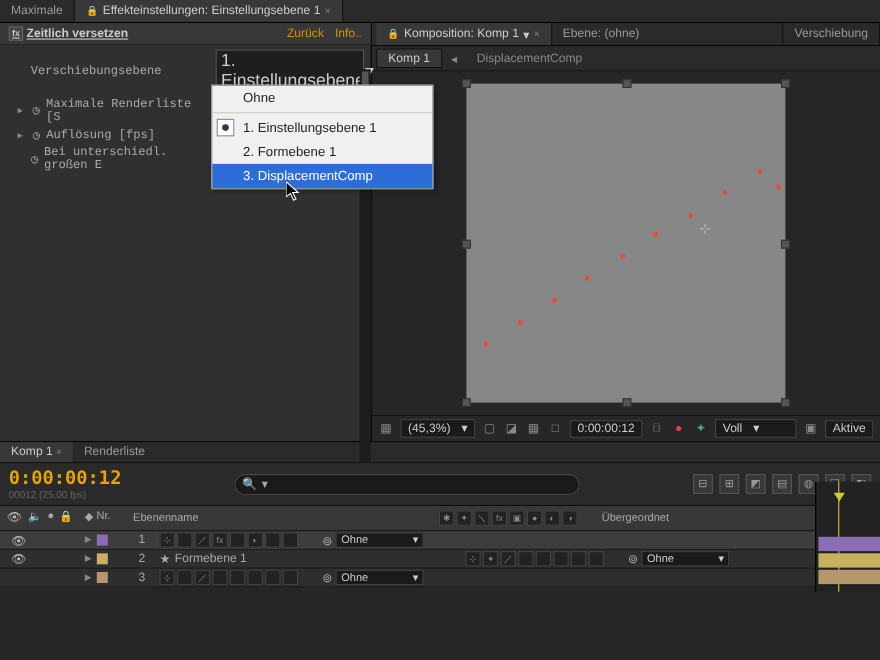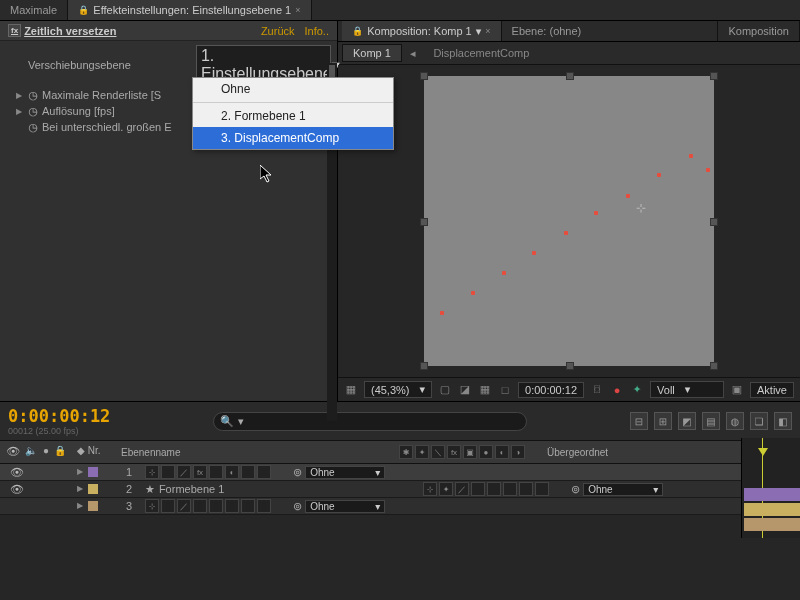--- a/index.html
+++ b/index.html
@@ -97,20 +97,21 @@
     align-items: center;
     gap: 4px;
   }
   .prop-label {
     flex: 1;
     color: #aaa;
     display: flex;
     align-items: center;
     gap: 4px;
     padding-left: 10px;
+    font-family: Liberation Mono, monospace;
   }
   .tri {
     color: #888;
     font-size: 8px;
     width: 8px;
   }
   .anim-dot {
     width: 10px;
     height: 10px;
     display: flex;
@@ -517,21 +518,21 @@
 
   <div class="viewport-panel">
     <div class="top-tabs" style="padding-left:4px">
       <div class="tab active">
         <span class="lock-icon">🔒</span>
         <span>Komposition: Komp 1</span>
         <span>▾</span>
         <span class="close-x">×</span>
       </div>
       <div class="tab" style="flex:1">Ebene: (ohne)</div>
-      <div class="tab">Komposition</div>
+      <div class="tab">Verschiebung</div>
     </div>
     <div class="viewport-tabs">
       <div class="vtab">Komp 1</div>
       <span style="color:#888">◂</span>
       <div class="vtab dim">DisplacementComp</div>
     </div>
     <div class="canvas-wrap">
       <div class="canvas">
         <div class="handle" style="left:-4px;top:-4px"></div>
         <div class="handle" style="right:-4px;top:-4px"></div>
@@ -572,20 +573,26 @@
           <span>Voll</span>
           <span>▾</span>
         </div>
       <div class="footer-icon">▣</div>
       <div class="footer-box">Aktive</div>
     </div>
   </div>
 </div>
 
 <div class="timeline-panel">
+  <div class="timeline-tabs">
+    <div class="ttab active">
+      <span>Komp 1</span> <span class="close-x">×</span>
+    </div>
+    <div class="ttab">Renderliste</div>
+  </div>
   <div class="timeline-header">
     <div>
       <div class="timecode-big">0:00:00:12</div>
       <div class="timecode-sub">00012 (25.00 fps)</div>
     </div>
     <div class="search-box">
       <span>🔍</span>
         <span>▾</span>
     </div>
     <div class="tl-icons">
@@ -722,20 +729,24 @@
 <div class="timeline-track-area">
   <div class="playhead"></div>
   <div class="bar b1"></div>
   <div class="bar b2"></div>
   <div class="bar b3"></div>
 </div>
 
 <div class="dropdown-menu">
   <div class="item">Ohne</div>
   <div class="sep"></div>
+  <div class="item">
+    <span class="radiomark on"></span>
+    <span>1. Einstellungsebene 1</span>
+  </div>
   <div class="item">2. Formebene 1</div>
   <div class="item hover">3. DisplacementComp</div>
 </div>
 
 <div class="cursor">
   <svg width="14" height="18" viewBox="0 0 14 18">
       <path d="M0 0 L0 14 L4 11 L7 17 L9 16 L6 10 L11 10 Z" fill="#000" stroke="#fff" stroke-width="1"></path>
     </svg>
 </div>
 

